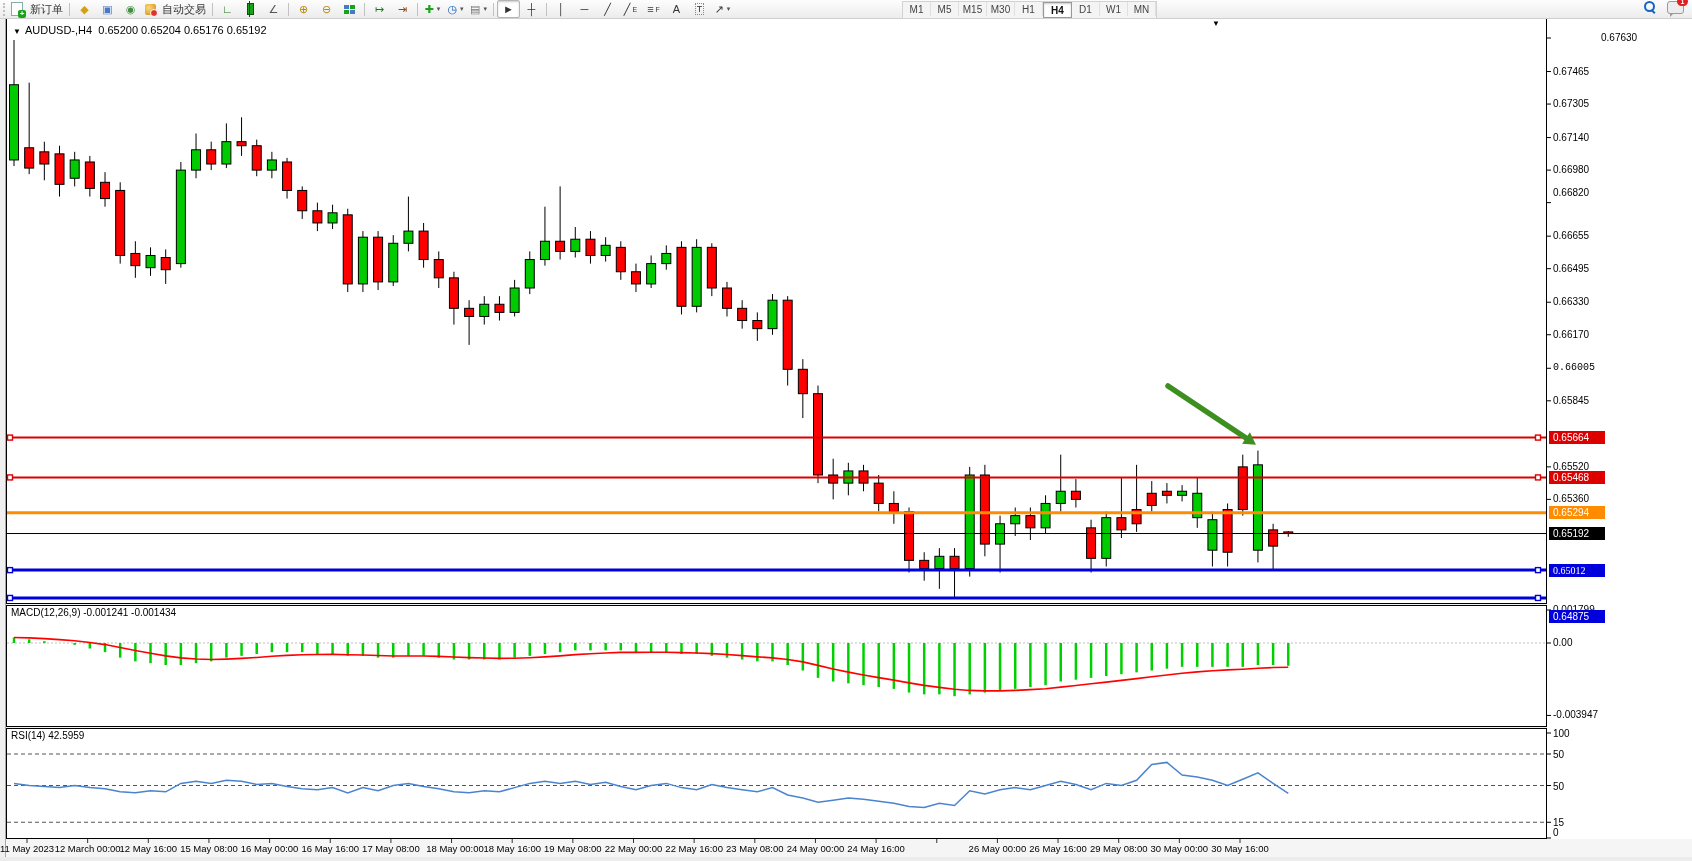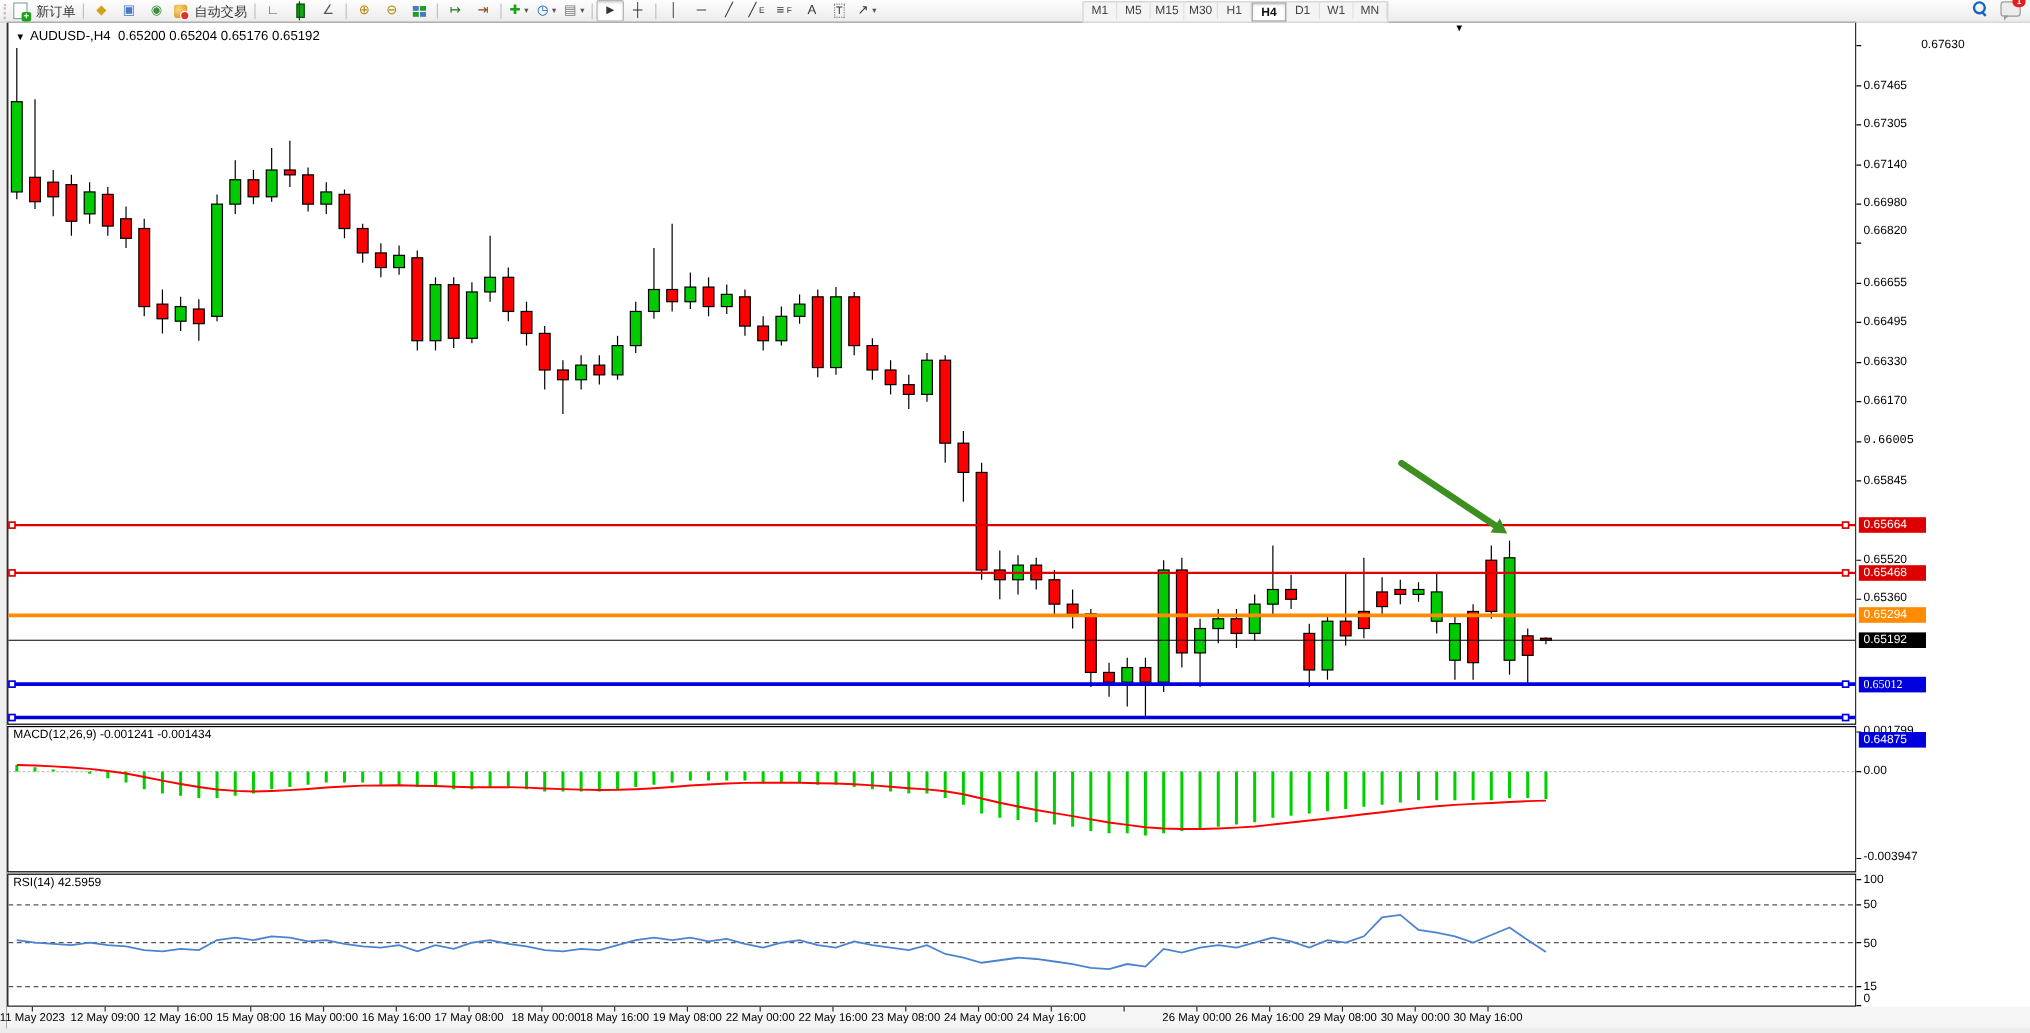--- a/index.html
+++ b/index.html
@@ -228,21 +228,21 @@
       <div class="ticklab" style="top: 493.382px;">0.65360</div>
       <div class="ticklab" style="top: 603.991px;">0.001799</div>
       <div class="ticklab" style="top: 637px;">0.00</div>
       <div class="ticklab" style="top: 709.422px;">-0.003947</div>
       <div class="ticklab" style="top: 728px;">100</div>
       <div class="ticklab" style="top: 749px;">50</div>
       <div class="ticklab" style="top: 780.5px; text-align: right;">50</div>
       <div class="ticklab" style="top: 817.25px;">15</div>
       <div class="ticklab" style="top: 827px;">0</div>
       <div class="timelab" style="left: 27px;">11 May 2023</div>
-      <div class="timelab" style="left: 87.65px;">12 May 09:00</div>
+      <div class="timelab" style="left: 87.65px;">12 March 00:00</div>
       <div class="timelab" style="left: 148.3px;">12 May 16:00</div>
       <div class="timelab" style="left: 208.95px;">15 May 08:00</div>
       <div class="timelab" style="left: 269.6px;">16 May 00:00</div>
       <div class="timelab" style="left: 330.25px;">16 May 16:00</div>
       <div class="timelab" style="left: 390.9px;">17 May 08:00</div>
       <div class="timelab" style="left: 455px;">18 May 00:00</div>
       <div class="timelab" style="left: 512.2px;">18 May 16:00</div>
       <div class="timelab" style="left: 572.85px;">19 May 08:00</div>
       <div class="timelab" style="left: 633.5px;">22 May 00:00</div>
       <div class="timelab" style="left: 694.15px;">22 May 16:00</div>

